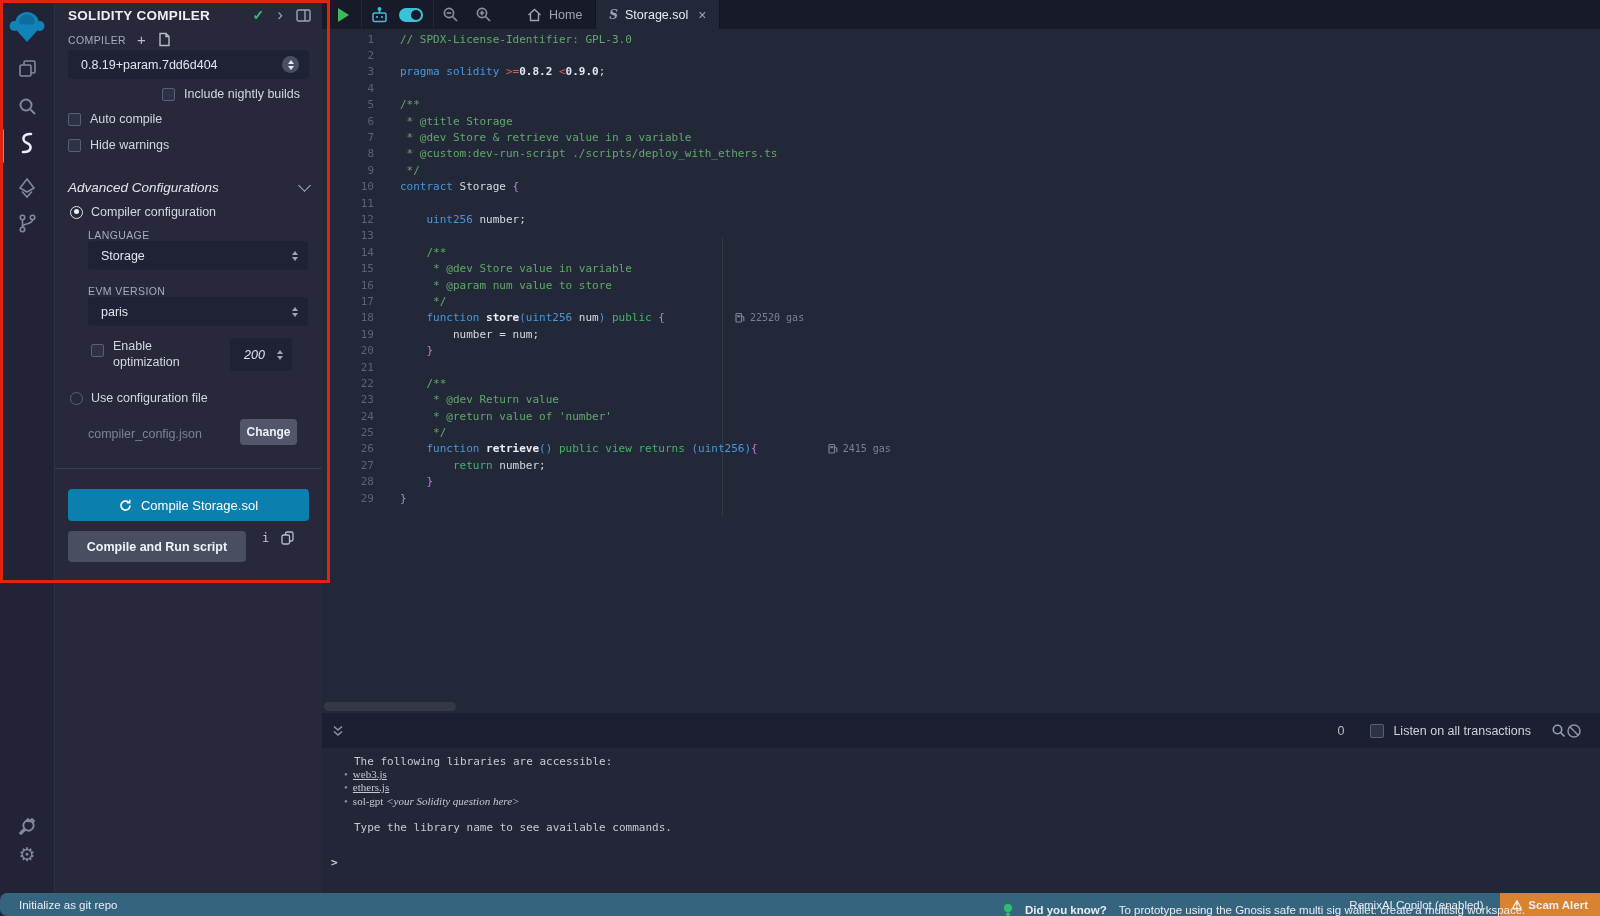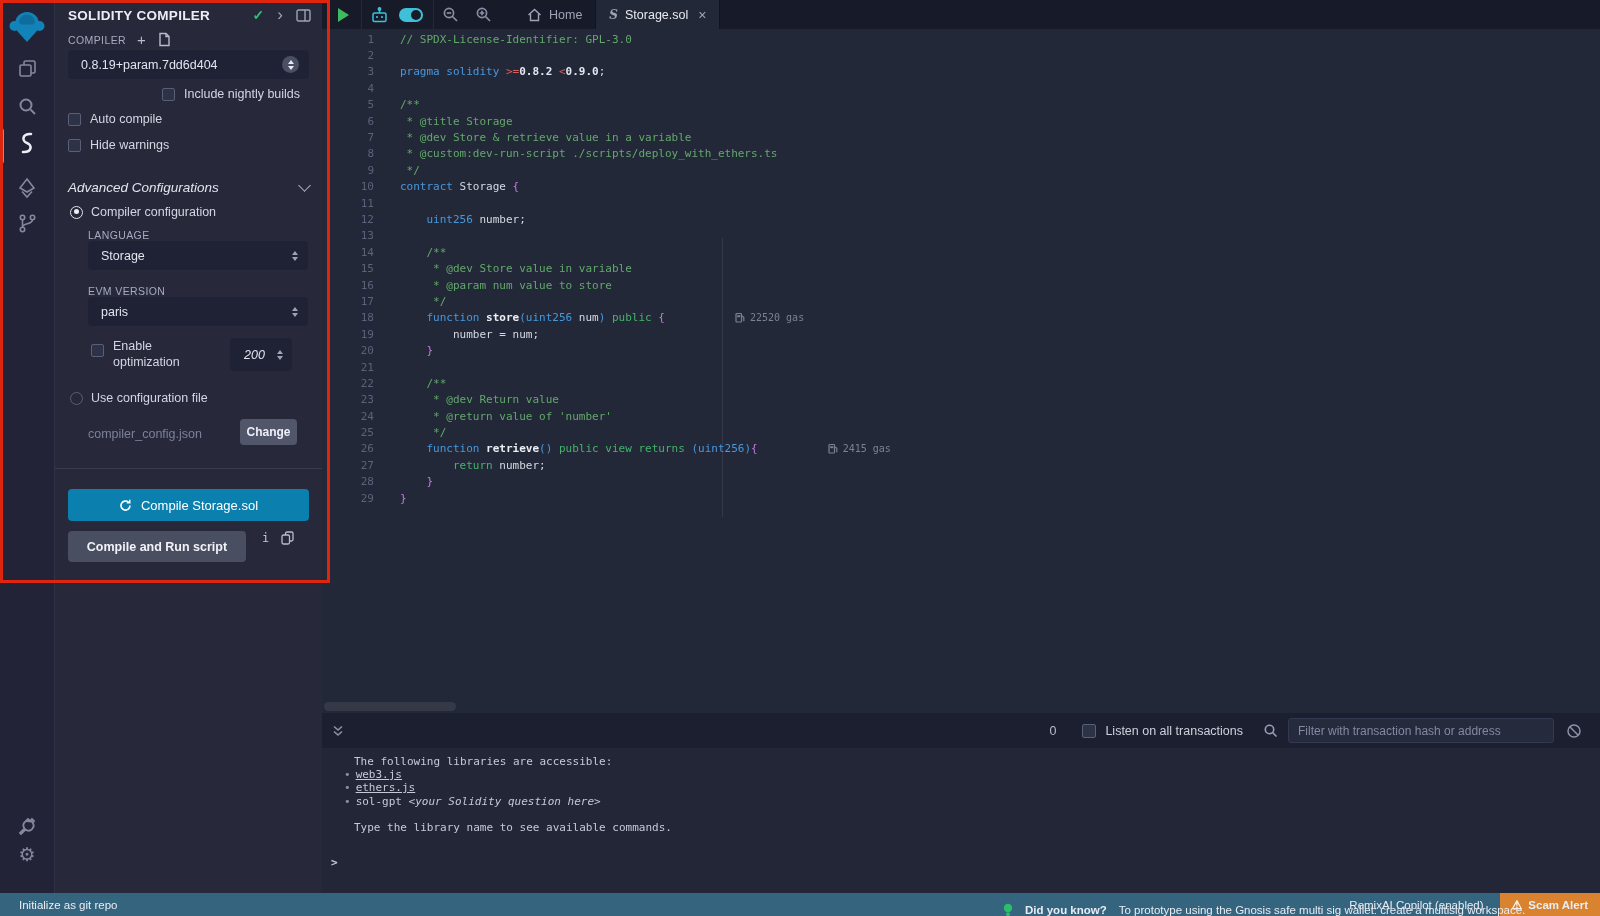--- a/index.html
+++ b/index.html
@@ -114,28 +114,28 @@
   
   #term-header { position:absolute; left:322px; top:713px; right:0; height:35px; background:#1b1f30; display:flex; align-items:center; padding:0 18px 0 9px; }
   #term-header .right { margin-left:auto; display:flex; align-items:center; }
   #tx-count { font-size:12.5px; color:#b9bccb; margin-right:26px; }
   #listen-label { font-size:12.5px; color:#ced0dc; margin:0 20px 0 9px; }
   #filter-input { width:266px; height:25px; background:#262a3d; border:1px solid #343850; border-radius:3px; color:#d6d9e4; font-size:12px; padding:0 9px; outline:none; margin:0 12px 0 10px; }
   #filter-input::placeholder { color:#8489a3; }
   #term-body { position:absolute; left:322px; top:748px; right:0; height:145px; background:#222637; font-family:"DejaVu Sans Mono", monospace; font-size:11px; color:#c6c9d6; padding:7px 0 0 9px; }
   .t-line { height:13.2px; line-height:13.2px; padding-left:23px; white-space:pre; }
   .t-line.blank { padding:0; }
-  .t-bullet { padding-left:13px; }
+  .t-bullet { padding-left:13px;font-family:Liberation Serif, serif; }
   .t-bullet .dot { color:#8d91a6; margin-right:5px; }
   .t-link { text-decoration:underline; cursor:pointer; }
   .t-italic { font-style:italic; }
   #term-prompt { margin-top:22px; padding-left:0; color:#c6c9d6; font-weight:bold; }
 
   
-  #statusbar { position:absolute; left:0; bottom:0; width:1600px; height:23px; background:#35647e; display:flex; align-items:center; font-size:11.5px; color:#e9edf4; z-index:70; }
+  #statusbar { position:absolute; left:0; bottom:0; width:1600px; height:23px; background:#35647e; display:flex; align-items:center; font-size:11.5px; color:#e9edf4; z-index:70;border-radius:7px; }
   #git-status { padding-left:19px; }
   #tip { position:absolute; left:1003px; top:0; height:34px; display:flex; align-items:center; gap:12px; }
   #tip b { font-weight:bold; }
   #sb-right { margin-left:auto; display:flex; align-items:center; height:23px; }
   #copilot-status { margin-right:16px; }
   #scam-alert { height:23px; background:#d9822f; display:flex; align-items:center; gap:6px; padding:0 12px; font-weight:bold; cursor:pointer; }
   .warn-glyph { font-size:12px; color:#fff; }
 </style>
 </head>
 <body>
@@ -413,21 +413,20 @@
   <div class="right">
     <span id="tx-count">0</span>
     <span class="cb" style="width:14px;height:14px"></span>
     <span id="listen-label">Listen on all transactions</span>
     <span>
       <svg width="15" height="15" viewBox="0 0 15 15" fill="none" stroke="#9aa0b4" stroke-width="1.6">
         <circle cx="6.5" cy="6.5" r="4.2"></circle>
           <path d="M9.8 9.8 L13.5 13.5"></path>
       </svg>
     </span>
-    <input id="filter-input" type="text" placeholder="Filter with transaction hash or address" style="">
     <span>
       <svg width="16" height="16" viewBox="0 0 16 16" fill="none" stroke="#8d91a6" stroke-width="1.5">
         <circle cx="8" cy="8" r="6"></circle>
           <path d="M3.8 3.8 L12.2 12.2"></path>
       </svg>
     </span>
   </div>
 </div>
 <div id="term-body">
   <div id="term-lines">

